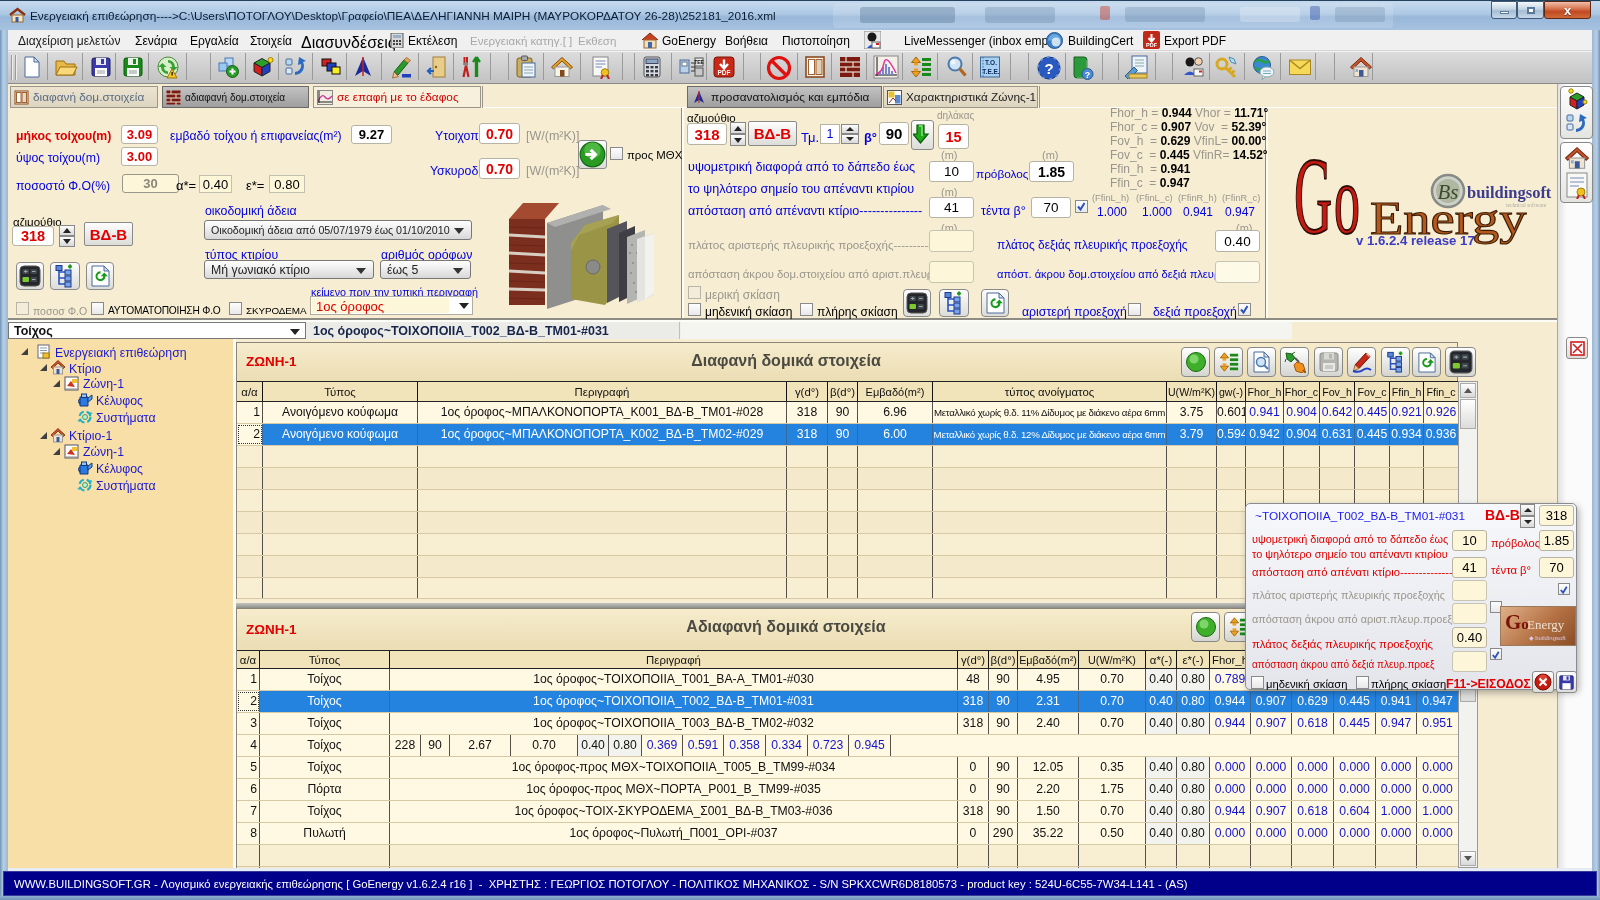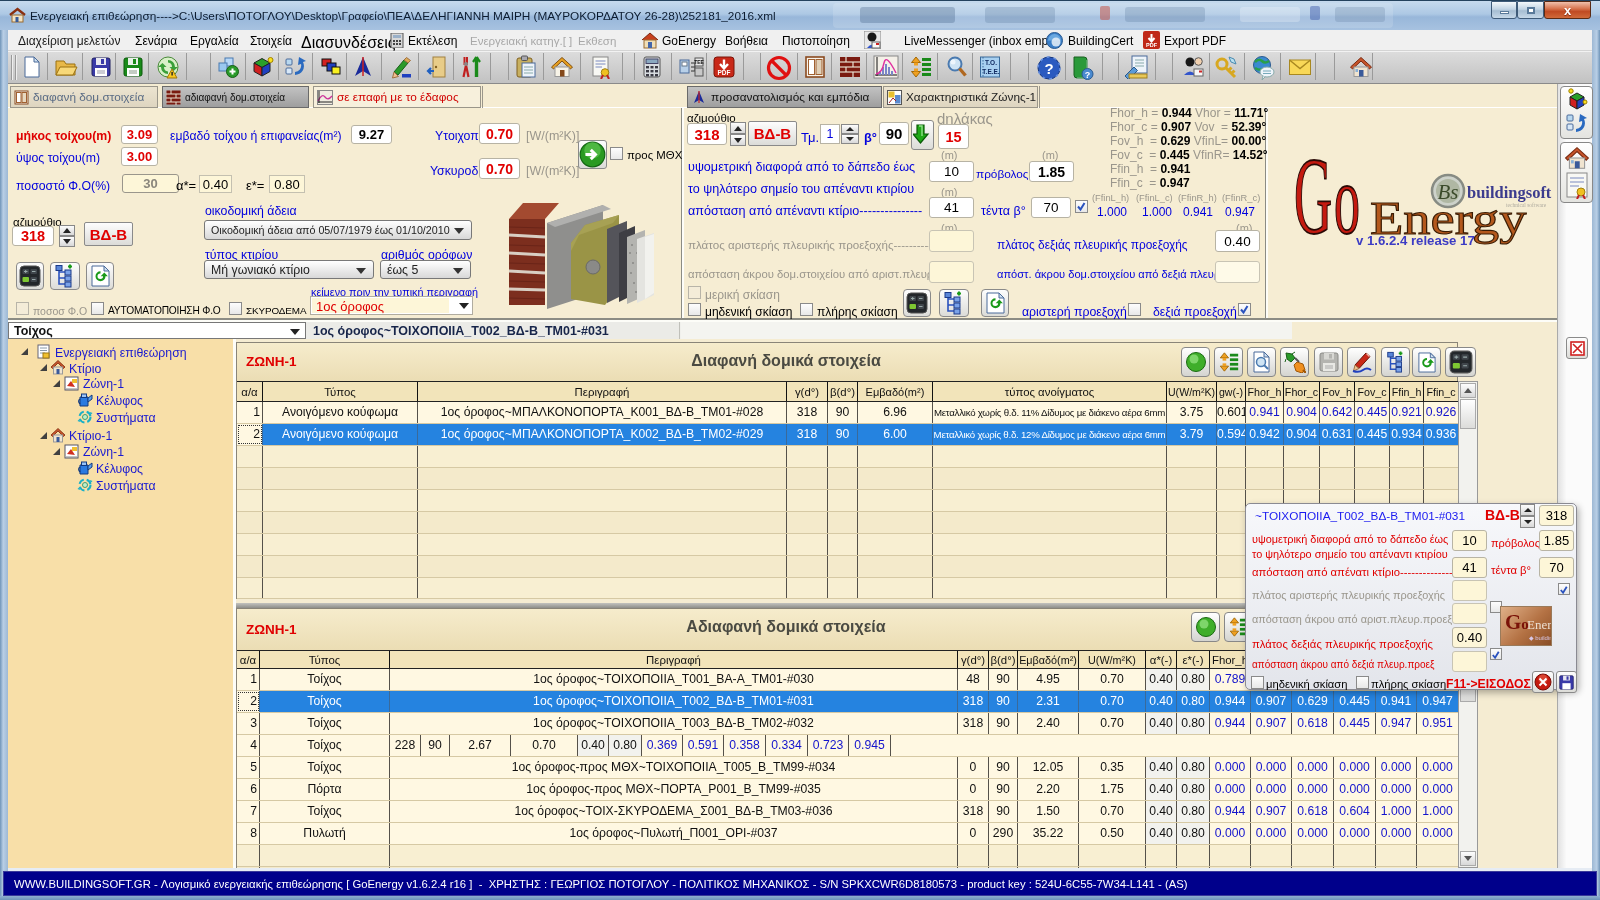--- a/index.html
+++ b/index.html
@@ -629,21 +629,21 @@
 <div class="a bl" style="left:864px;top:130px;font-weight:bold;font-size:12.8px">β°</div>
 <div class="fld" style="left:879px;top:122px;width:30px;height:23px">
       <b style="font-size:15px">90</b>
     </div>
 <div class="btn" style="left:911px;top:120px;width:23px;height:30px">
       <svg width="19" height="24" viewBox="0 0 19 24">
         <path d="M4 2 h7 v9 h4 l-7.5 9 -7.5-9 h4 z" fill="#1fa818" stroke="#0a5a08" stroke-width="1.2"></path>
         <path d="M6 3 h3 v10" stroke="#8fe08a" fill="none" stroke-width="1.4"></path>
       </svg>
     </div>
-<div class="a gy" style="left:937px;top:110px;font-size:15px">dηλάκας</div>
+<div class="a gy" style="left:937px;top:110px;font-size:10px">dηλάκας</div>
 <div class="fld" style="left:938px;top:124px;width:31px;height:25px">
       <span class="rd" style="font-weight:bold;font-size:14.5px">15</span>
     </div>
 <div class="a bl" style="left:688px;top:160px;font-size:12.6px">υψομετρική διαφορά από το δάπεδο έως</div>
 <div class="a bl" style="left:688px;top:182px;font-size:12.6px">το ψηλότερο σημείο του απέναντι κτιρίου</div>
 <div class="a gy" style="left:941px;top:149px;font-size:11px">(m)</div>
 <div class="fld" style="left:929px;top:161px;width:45px;height:21px">
       <span style="font-size:13.5px">10</span>
     </div>
 <div class="a bl" style="left:976px;top:167px;font-size:11.8px">πρόβολος</div>
@@ -1397,21 +1397,21 @@
       <span style="font-size:13px">70</span>
     </div>
 <div class="cb" style="left:1558px;top:583px;width:12px;height:12px"><svg width="10" height="10" viewBox="0 0 11 11">
         <path d="M2 5.5 l2.5 3 4-6.5" stroke="#2a52be" stroke-width="2" fill="none"></path>
       </svg></div>
 <div class="a gy" style="left:1252px;top:589px;font-size:10.9px">πλάτος αριστερής πλευρικής προεξοχής</div>
 <div class="fld fbg" style="left:1452px;top:580px;width:35px;height:21px;border-color:#c8c4b4"></div>
 <div class="a gy" style="left:1252px;top:613px;font-size:10.9px">απόσταση άκρου από αριστ.πλευρ.προεξ</div>
 <div class="fld fbg" style="left:1452px;top:603px;width:35px;height:21px;border-color:#c8c4b4"></div>
 <div class="cb" style="left:1490px;top:601px;width:12px;height:12px"></div>
-<div class="a" style="left:1500px;top:606px;width:52px;height:40px;background:linear-gradient(135deg,#e0b088,#b47244 55%,#8a4e26);border:1px solid #9a7a5a;overflow:hidden">
+<div class="a" style="left:1500px;top:606px;width:76px;height:40px;background:linear-gradient(135deg,#e0b088,#b47244 55%,#8a4e26);border:1px solid #9a7a5a;overflow:hidden">
 <span style="position:absolute;left:4px;top:3px;font-family:'Liberation Serif',serif;font-size:21px;color:#7a1208;font-weight:bold">G<span style="font-size:15px">o</span></span>
       <span style="position:absolute;left:26px;top:10px;font-family:'Liberation Serif',serif;font-size:13px;color:#ecdfd2">Energy</span>
       <span style="position:absolute;left:28px;top:27px;font-size:6px;color:#d8c8e8">◆ buildingsoft</span>
     </div>
 <div class="a rd" style="left:1252px;top:638px;font-size:11.3px">πλάτος δεξιάς πλευρικής προεξοχής</div>
 <div class="fld fbg" style="left:1452px;top:627px;width:35px;height:21px;border-color:#b8b4a4">
       <span style="font-size:13px">0.40</span>
     </div>
 <div class="cb" style="left:1490px;top:648px;width:12px;height:12px"><svg width="10" height="10" viewBox="0 0 11 11">
         <path d="M2 5.5 l2.5 3 4-6.5" stroke="#2a52be" stroke-width="2" fill="none"></path>

